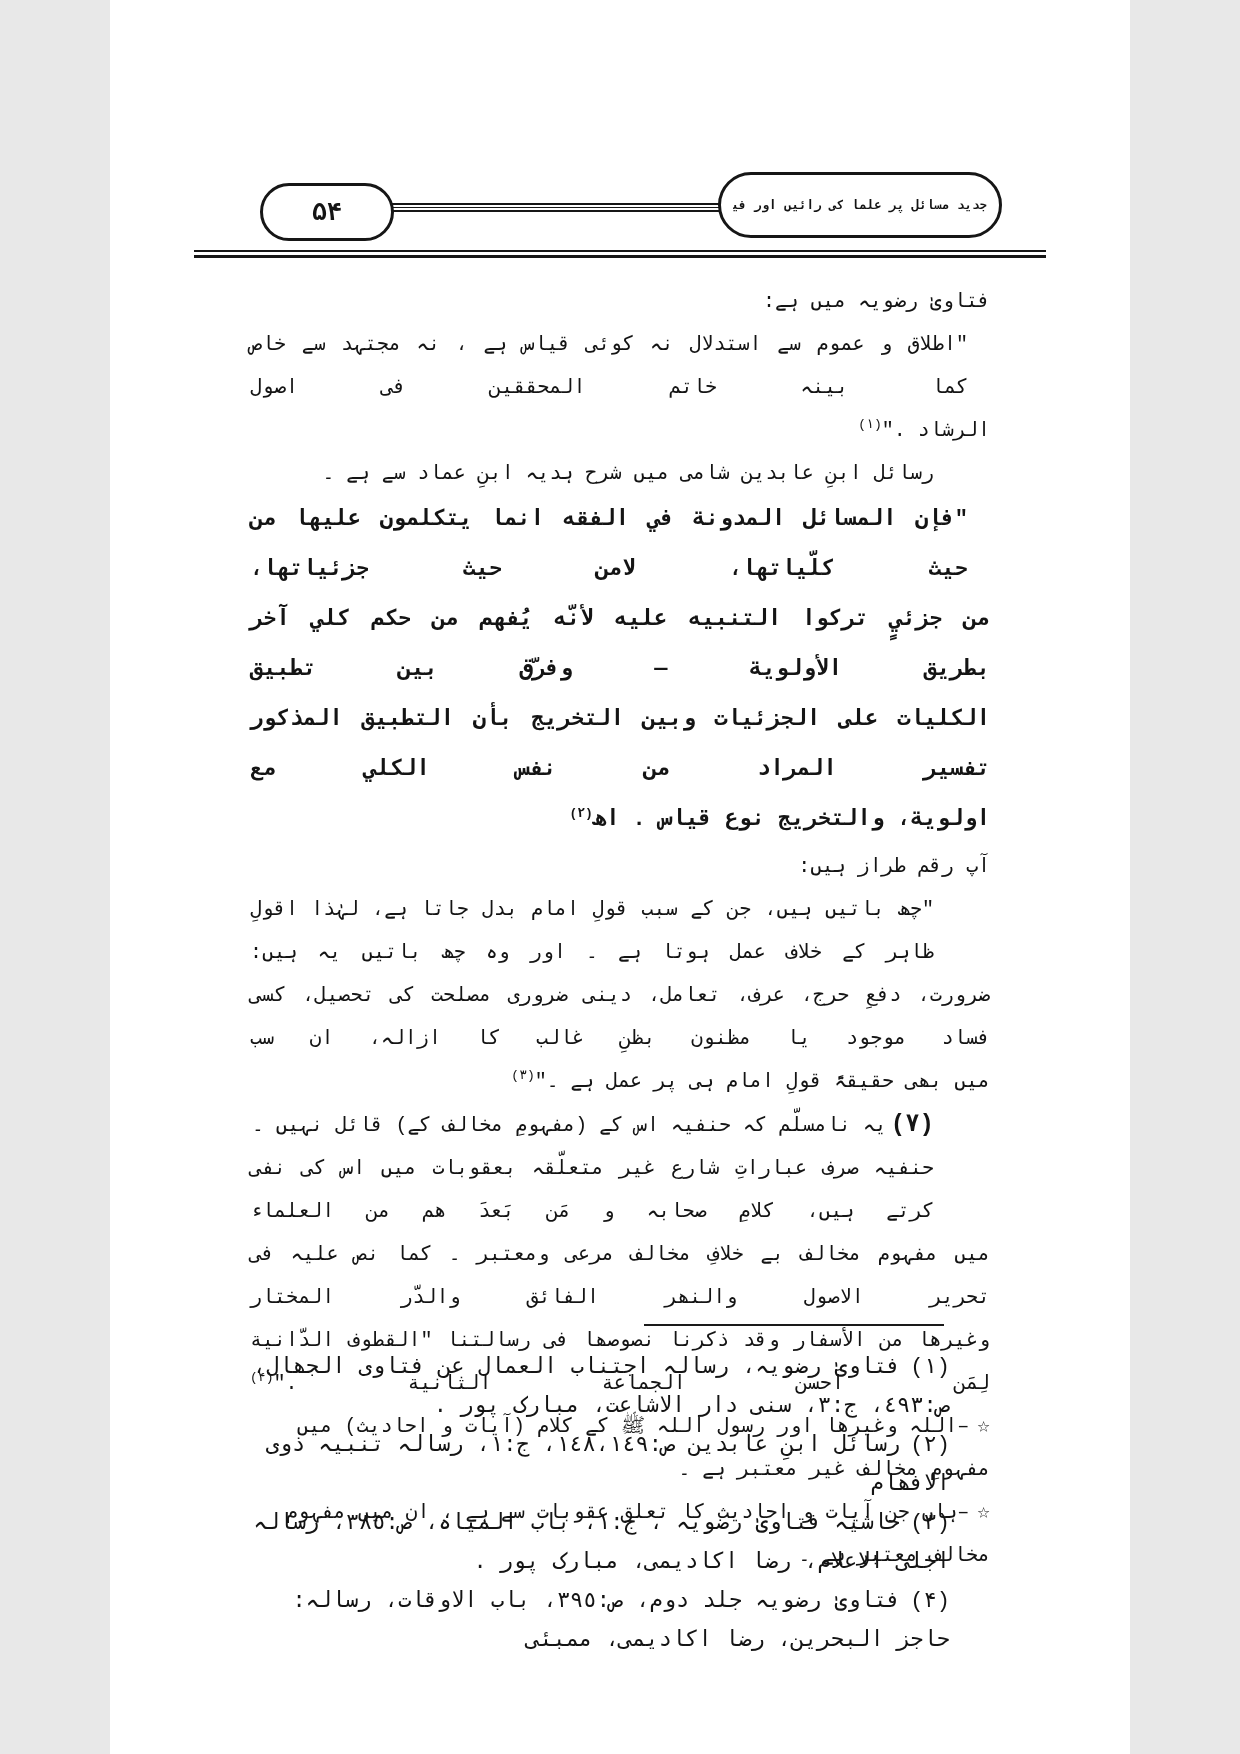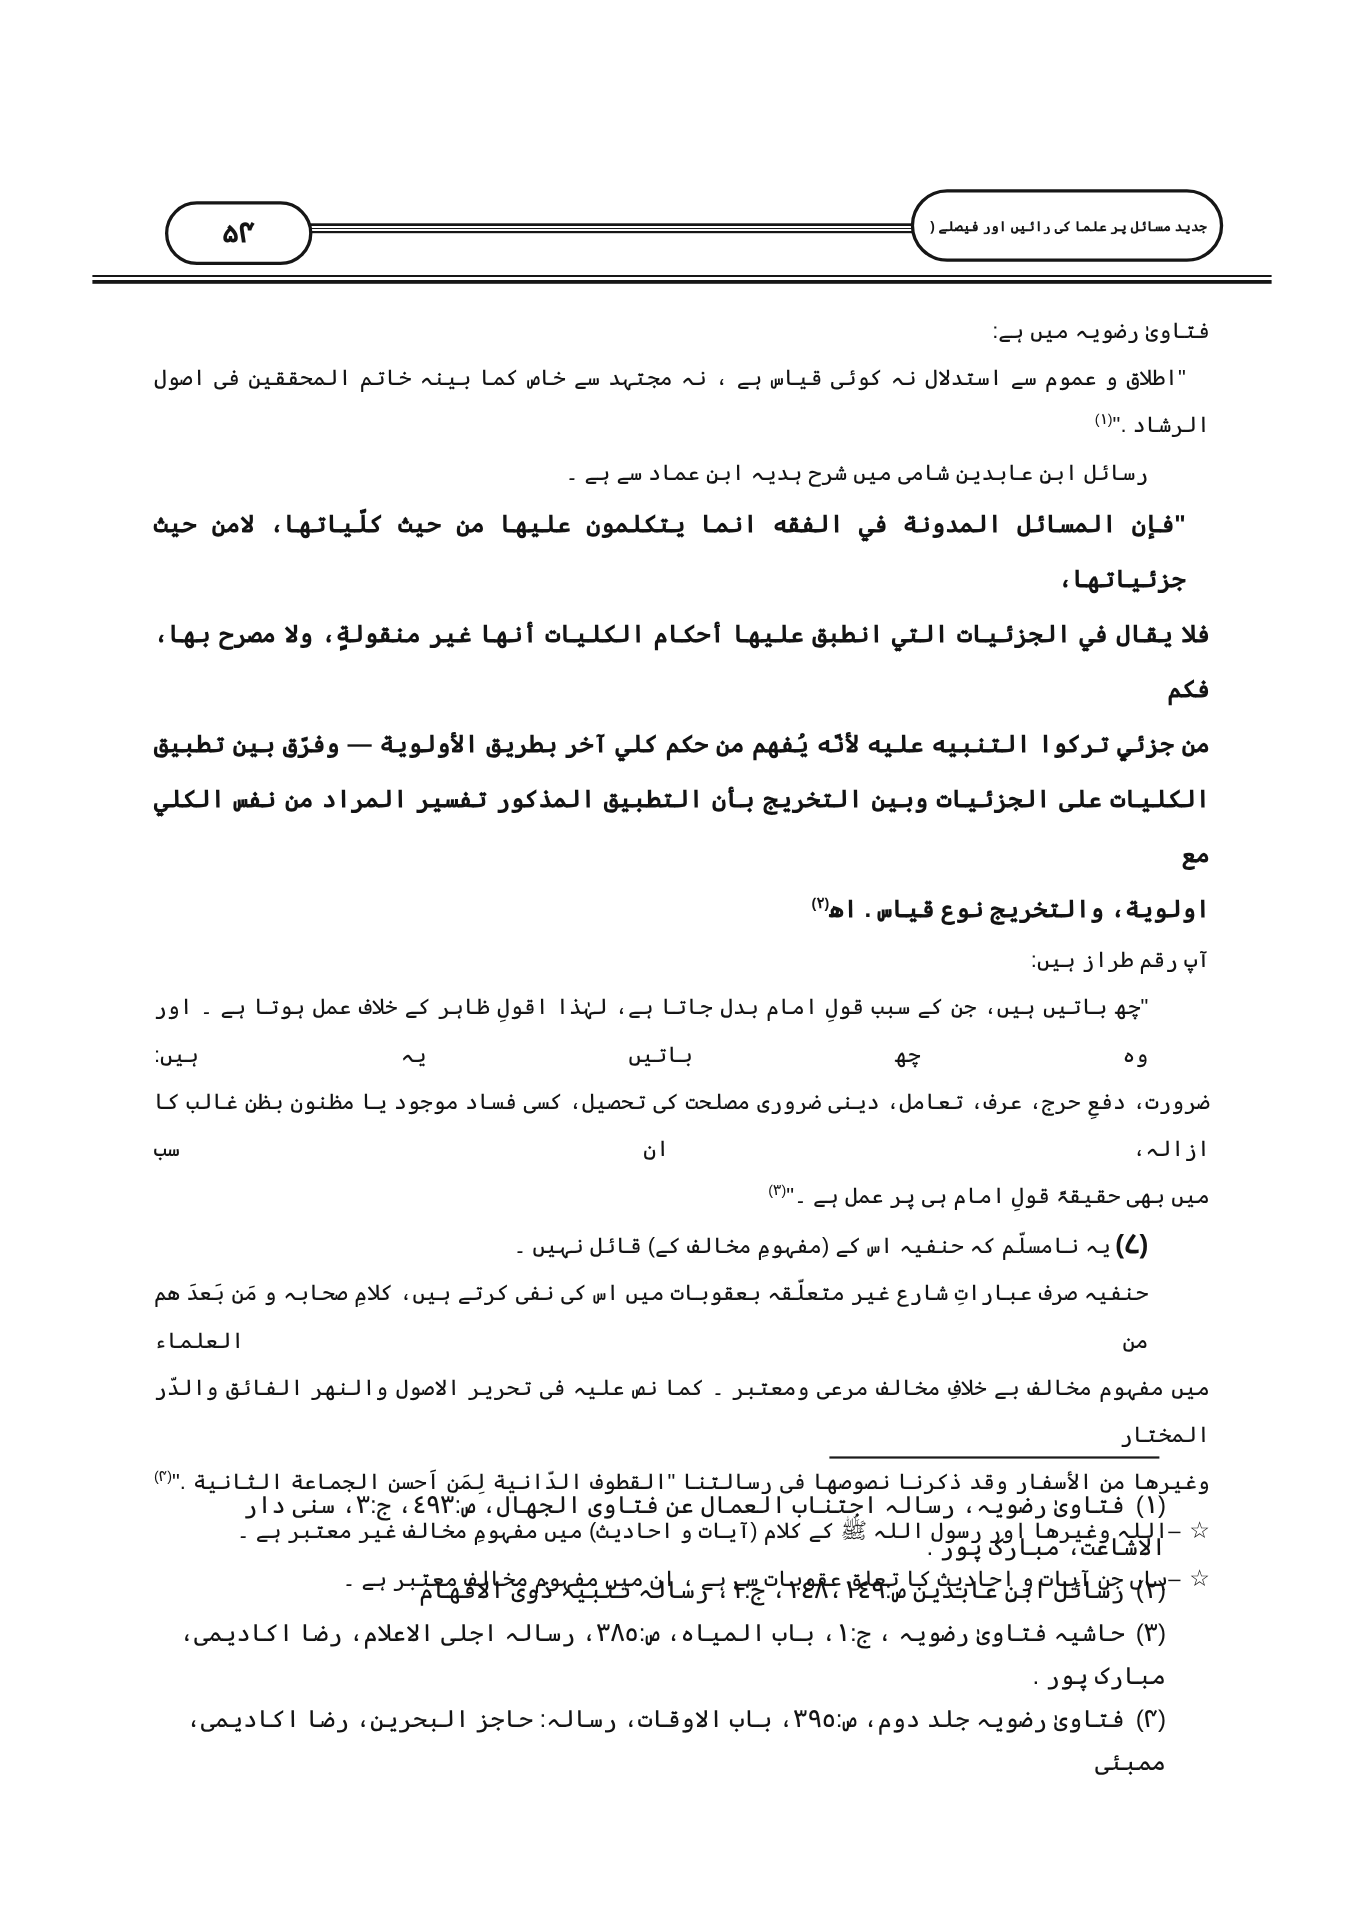--- a/index.html
+++ b/index.html
@@ -1,18 +1,18 @@
 <!DOCTYPE html>
 <html lang="ur"><head>
 <meta charset="utf-8">
 <style>
   html,body{margin:0;padding:0;background:#e8e8e8;}
   .page{
-    position:relative;width:1240px;height:1754px;background:#ffffff;
-    font-family:Liberation Sans, sans-serif;color:#141414;margin:0 auto;overflow:hidden;
+    position:relative;width:1020px;height:1754px;background:#ffffff;
+    font-family:Liberation Mono, monospace;color:#141414;margin:0 auto;overflow:hidden;
   }
   
   .capsule{
     position:absolute;border:3px solid #161616;border-radius:36px;
     display:flex;align-items:center;justify-content:center;background:#fff;z-index:2;
     box-sizing:border-box;
   }
   .capsule-pagenum{left:150px;top:183px;width:134px;height:58px;}
   .capsule-title{right:128px;top:172px;width:284px;height:66px;padding:0 12px;}
   .page-num{font-size:25px;font-weight:bold;}
@@ -54,21 +54,20 @@
     <span class="book-title">جدید مسائل پر علما کی رائیں اور فیصلے ( جلد دوم )</span>
   </div>
   <div class="toprule"></div>
 
   <div class="body-text">
     <div class="ln"><span>فتاویٰ رضویہ میں ہے:</span></div>
     <div class="ln jf ind-sm"><span>"اطلاق و عموم سے استدلال نہ کوئی قیاس ہے ، نہ مجتہد سے خاص کما بینہ خاتم المحققین فی اصول</span></div>
     <div class="ln"><span>الرشاد ."</span><sup class="ref">(۱)</sup></div>
     <div class="ln ind"><span>رسائل ابنِ عابدین شامی میں شرح ہدیہ ابنِ عماد سے ہے ۔</span></div>
     <div class="ln ar jf ind-sm"><span>"فإن المسائل المدونة في الفقه انما يتكلمون عليها من حيث كلّياتها، لامن حيث جزئياتها،</span></div>
-    <div class="ln ar jf"><span>فلا يقال في الجزئيات التي انطبق عليها أحكام الكليات أنها غير منقولةٍ، ولا مصرح بها، فكم</span></div>
     <div class="ln ar jf"><span>من جزئيٍ تركوا التنبيه عليه لأنّه يُفهم من حكم كلي آخر بطريق الأولوية — وفرّق بين تطبيق</span></div>
     <div class="ln ar jf"><span>الكليات على الجزئيات وبين التخريج بأن التطبيق المذكور تفسير المراد من نفس الكلي مع</span></div>
     <div class="ln ar"><span>اولوية، والتخريج نوع قياس . اھ</span><sup class="ref">(۲)</sup></div>
     <div class="ln"><span>آپ رقم طراز ہیں:</span></div>
     <div class="ln jf ind"><span>"چھ باتیں ہیں، جن کے سبب قولِ امام بدل جاتا ہے، لہٰذا اقولِ ظاہر کے خلاف عمل ہوتا ہے ۔ اور وہ چھ باتیں یہ ہیں:</span></div>
     <div class="ln jf"><span>ضرورت، دفعِ حرج، عرف، تعامل، دینی ضروری مصلحت کی تحصیل، کسی فساد موجود یا مظنون بظنِ غالب کا ازالہ، ان سب</span></div>
     <div class="ln"><span>میں بھی حقیقۃً قولِ امام ہی پر عمل ہے ۔"</span><sup class="ref">(۳)</sup></div>
     <div class="ln ind"><span class="secnum">(۷)</span><span>یہ نامسلّم کہ حنفیہ اس کے (مفہومِ مخالف کے) قائل نہیں ۔</span></div>
     <div class="ln jf ind"><span>حنفیہ صرف عباراتِ شارع غیر متعلّقہ بعقوبات میں اس کی نفی کرتے ہیں، کلامِ صحابہ و مَن بَعدَ ھم من العلماء</span></div>
     <div class="ln jf"><span>میں مفہوم مخالف بے خلافِ مخالف مرعی ومعتبر ۔ کما نص علیہ فی تحریر الاصول والنھر الفائق والدّر المختار</span></div>

